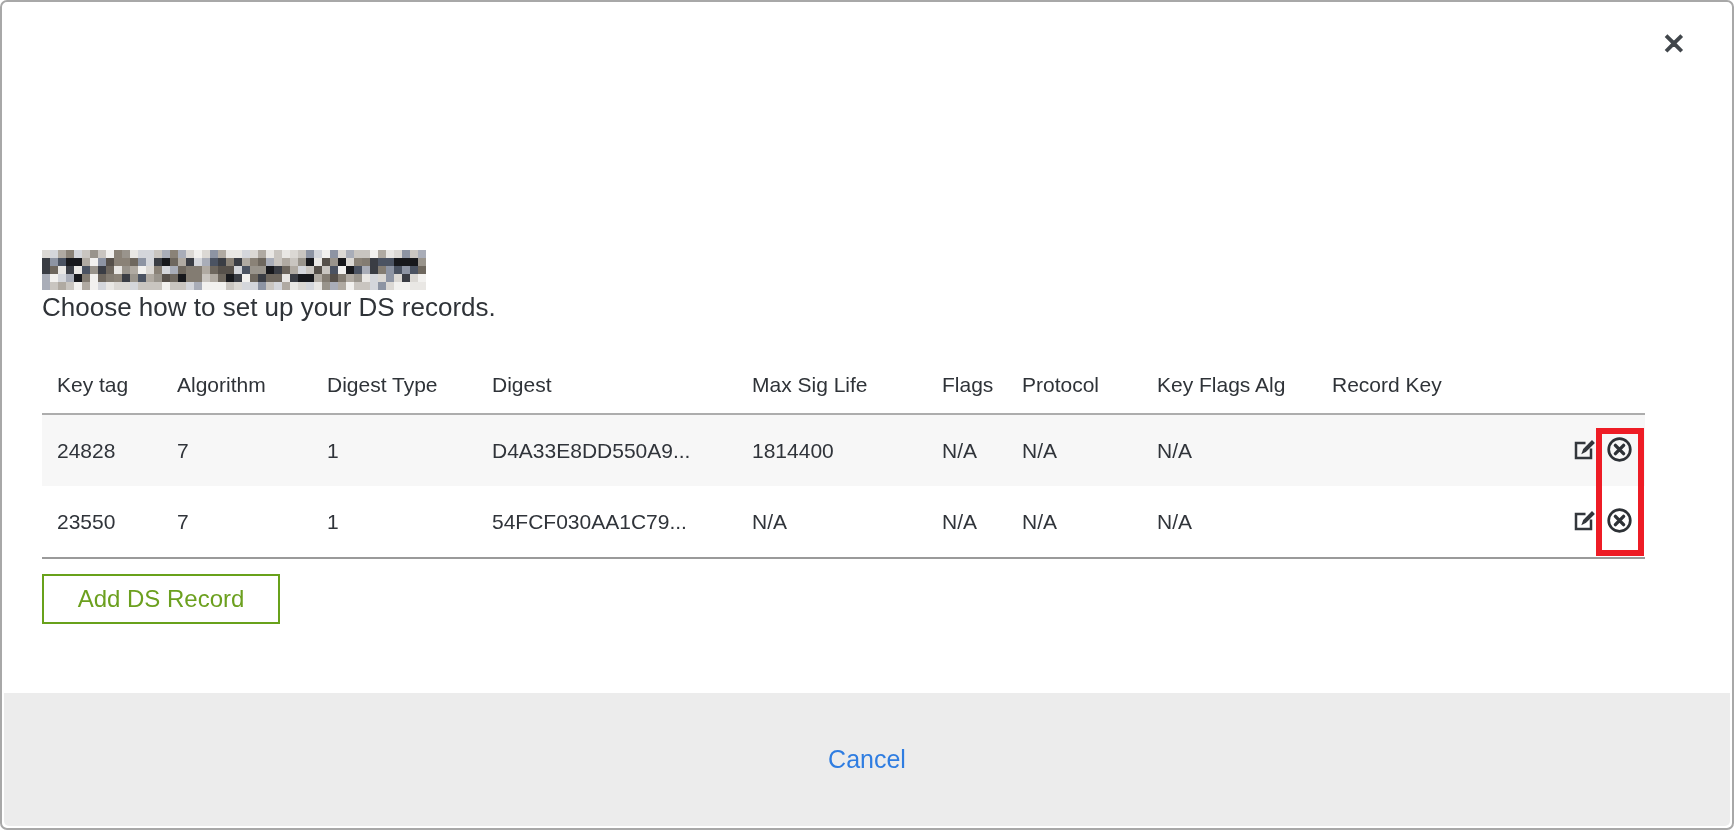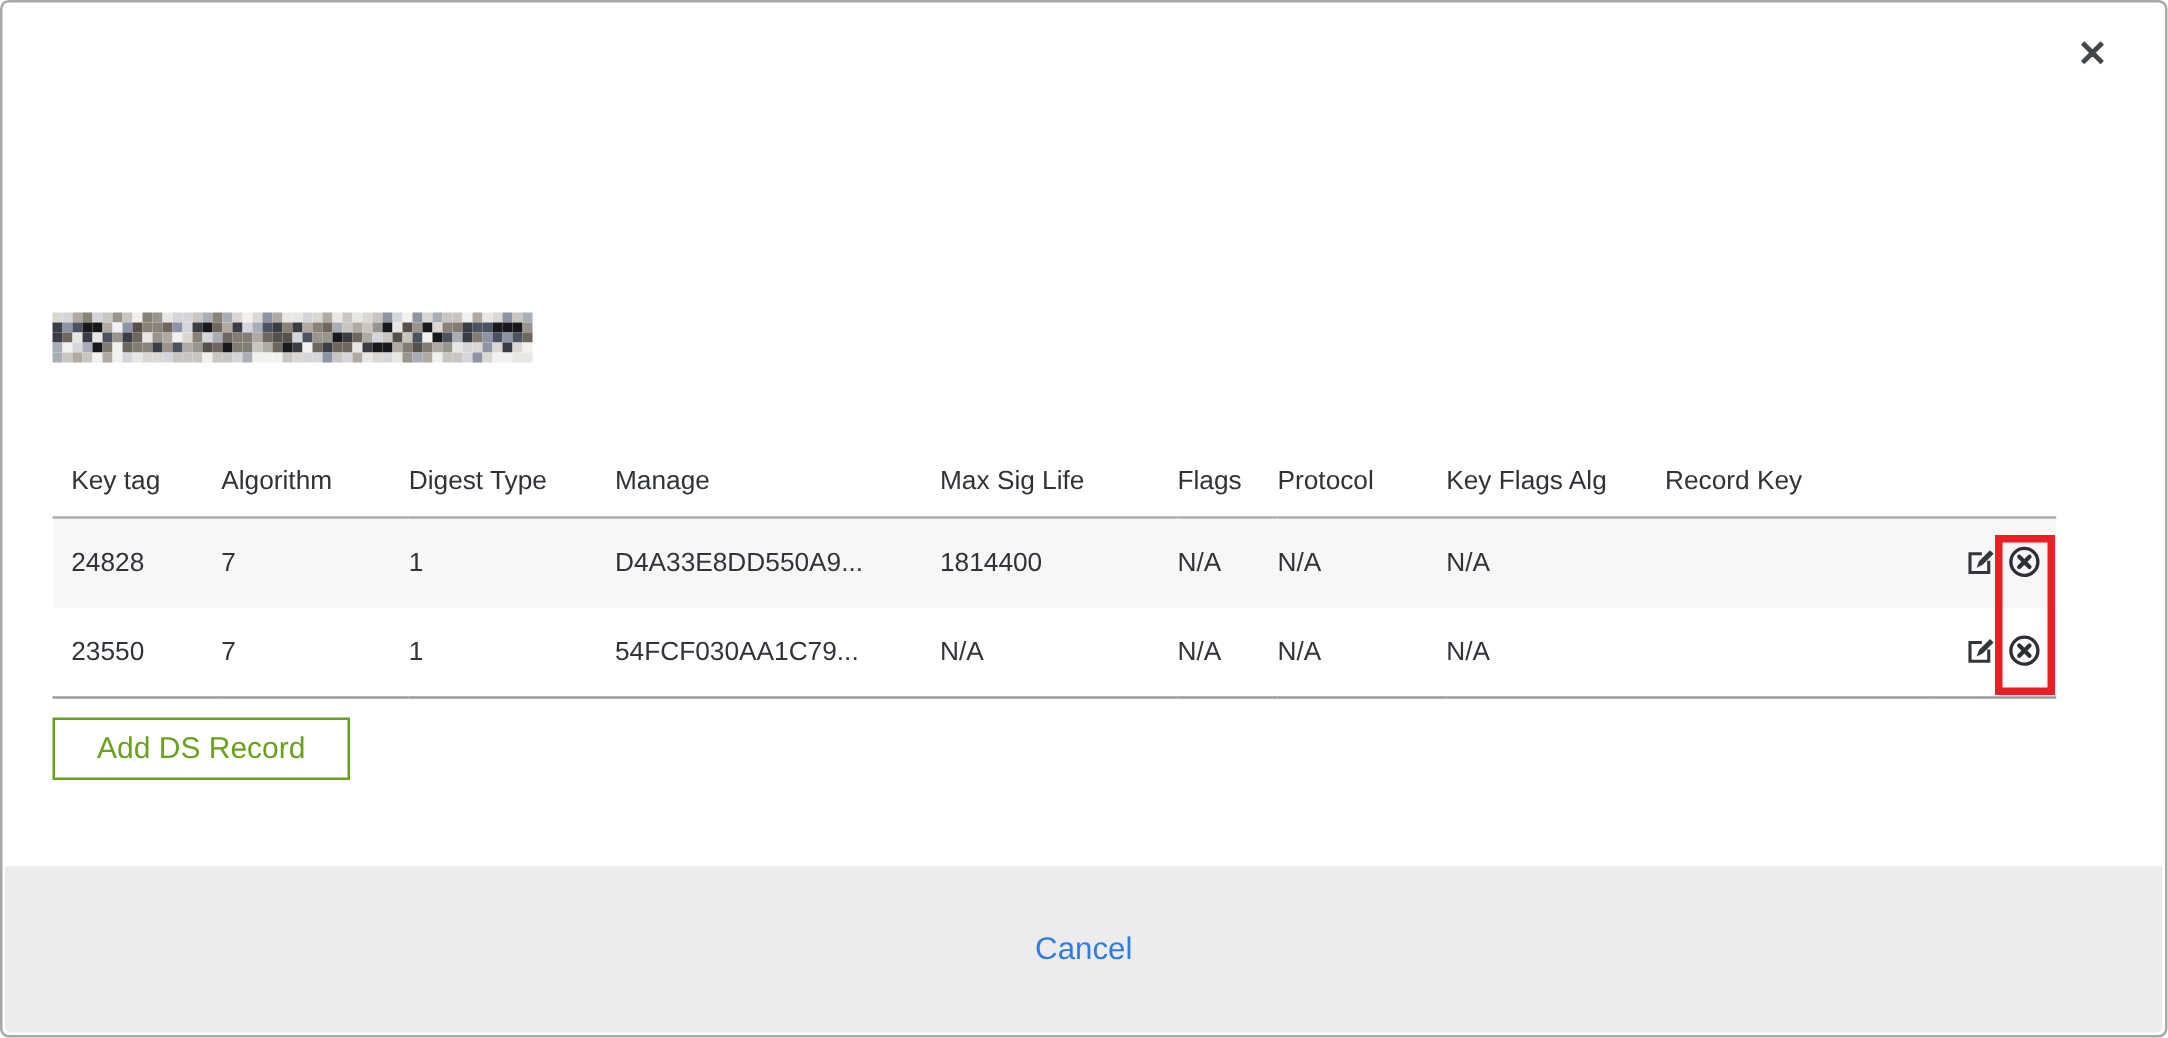--- a/index.html
+++ b/index.html
@@ -351,41 +351,42 @@
       <span style="background: rgb(201, 197, 192);"></span>
       <span style="background: rgb(212, 214, 219);"></span>
       <span style="background: rgb(141, 148, 163);"></span>
       <span style="background: rgb(219, 216, 212);"></span>
       <span style="background: rgb(242, 241, 239);"></span>
       <span style="background: rgb(242, 241, 239);"></span>
       <span style="background: rgb(233, 231, 228);"></span>
       <span style="background: rgb(233, 231, 228);"></span>
     </div>
 
+  <div class="instruction">Choose how to set up your DS records.</div>
 
   <div class="table-wrap">
     <table class="ds-table">
       <colgroup>
         <col style="width:135px">
           <col style="width:150px">
           <col style="width:165px">
         <col style="width:260px">
           <col style="width:190px">
           <col style="width:80px">
         <col style="width:135px">
           <col style="width:175px">
           <col style="width:215px">
         <col>
       </colgroup>
       <thead>
         <tr>
           <th>Key tag</th>
           <th>Algorithm</th>
           <th>Digest Type</th>
-          <th>Manage</th>
+          <th>Digest</th>
           <th>Max Sig Life</th>
           <th>Flags</th>
           <th>Protocol</th>
           <th>Key Flags Alg</th>
           <th>Record Key</th>
           <th></th>
         </tr>
       </thead>
       <tbody>
           <tr>

